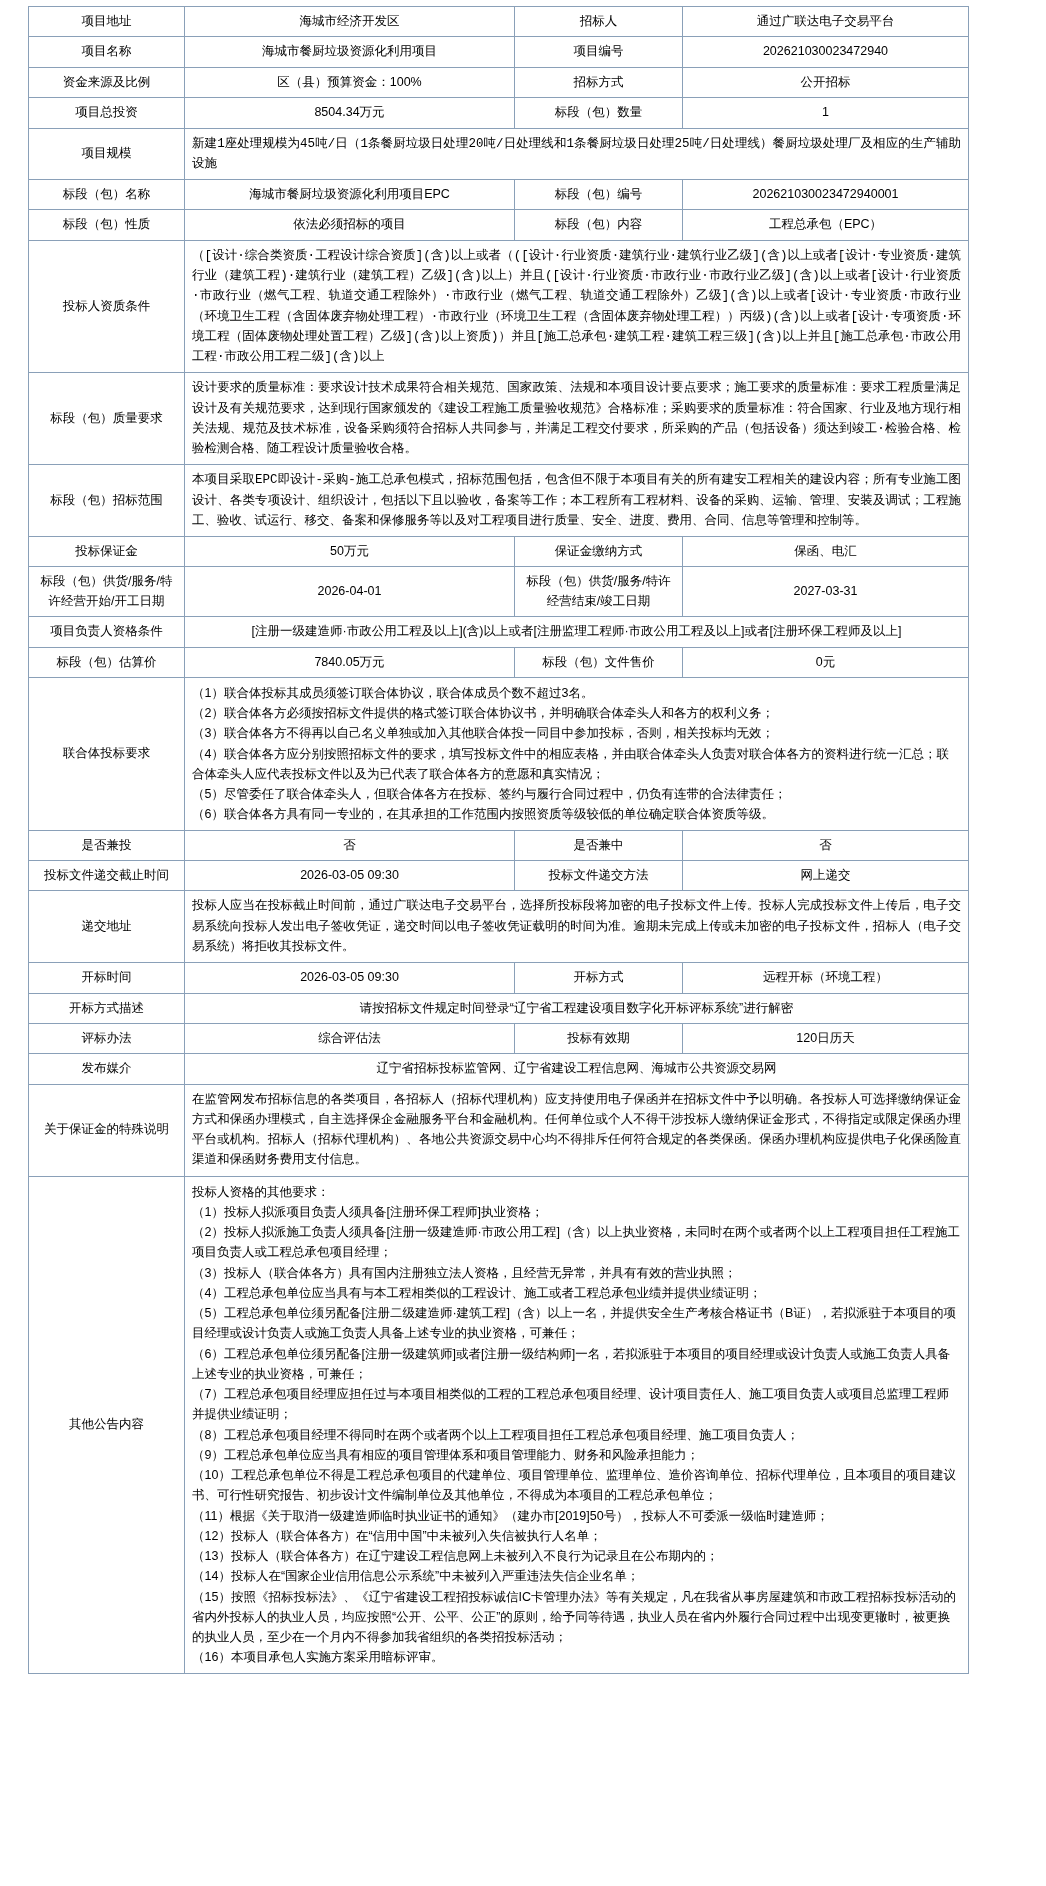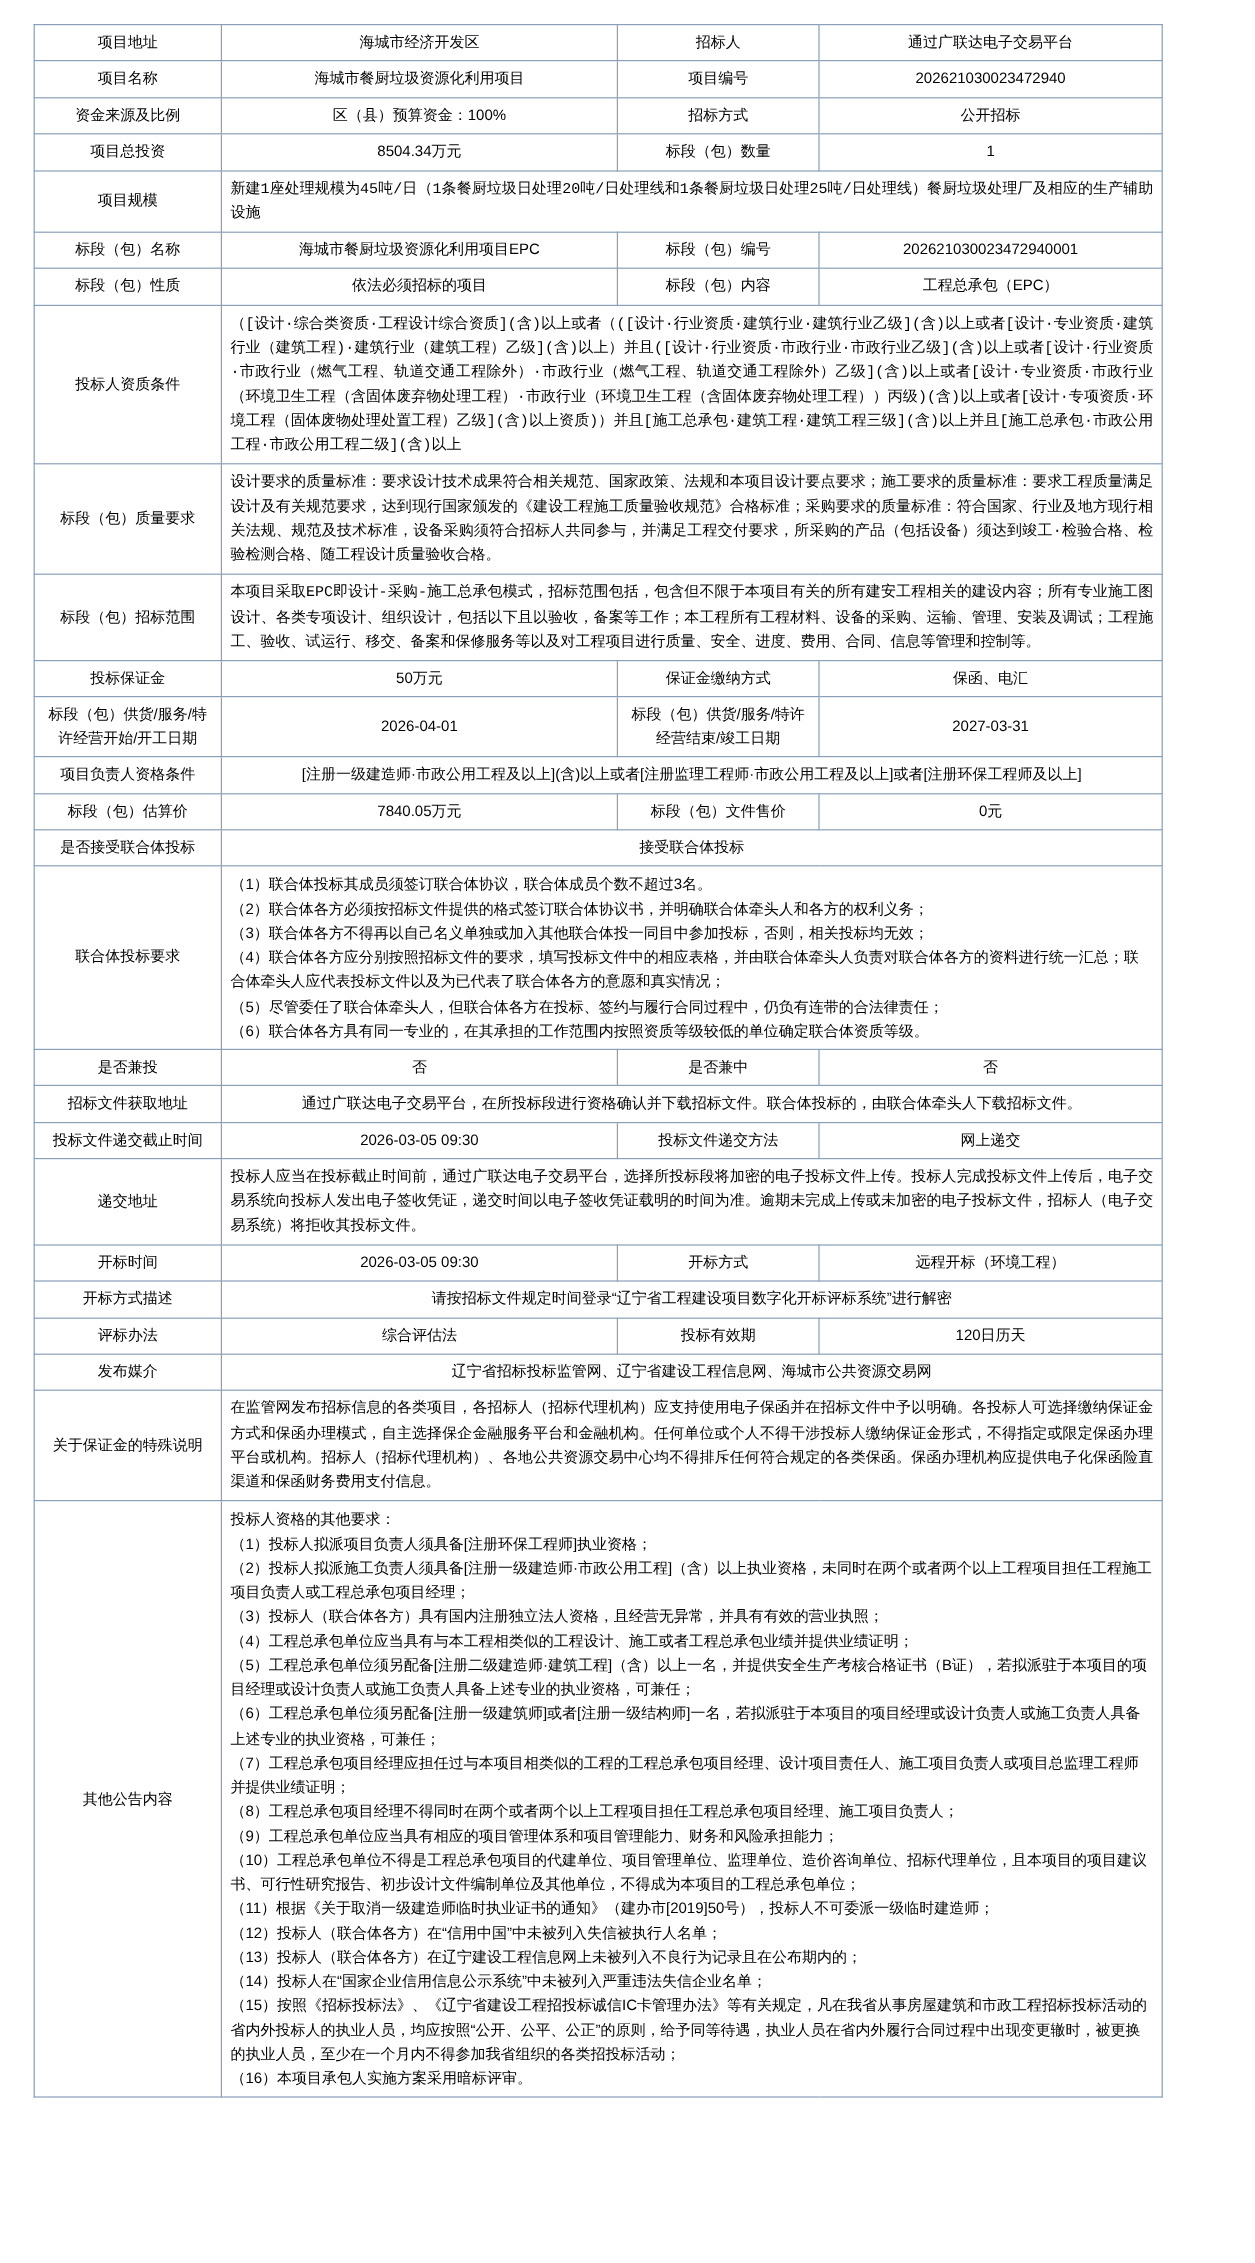--- a/index.html
+++ b/index.html
@@ -7,21 +7,21 @@
     padding: 0;
     background: #ffffff;
   }
   body {
     font-family: "Liberation Sans", sans-serif;
     color: #000000;
   }
   .page {
     width: 860px;
     box-sizing: border-box;
-    padding: 20px 20px 10px 28px;
+    padding: 6px 20px 10px 28px;
   }
   table.bid {
     width: 100%;
     border-collapse: collapse;
     table-layout: fixed;
     font-size: 12.5px;
     line-height: 1.55;
   }
   table.bid td {
     border: 1px solid #8aa0b8;
@@ -133,41 +133,33 @@
           <td class="lbl">项目负责人资格条件</td>
           <td colspan="3" class="val">[注册一级建造师·市政公用工程及以上](含)以上或者[注册监理工程师·市政公用工程及以上]或者[注册环保工程师及以上]</td>
         </tr>
         <tr>
           <td class="lbl">标段（包）估算价</td>
           <td class="val">7840.05万元</td>
           <td class="lbl">标段（包）文件售价</td>
           <td class="val">0元</td>
         </tr>
         <tr>
-          <td class="lbl">是否接受联合体投标</td>
-          <td colspan="3" class="val">接受联合体投标</td>
-        </tr>
-        <tr>
           <td class="lbl">联合体投标要求</td>
           <td colspan="3" class="val-left nowrap-lines">（1）联合体投标其成员须签订联合体协议，联合体成员个数不超过3名。
 （2）联合体各方必须按招标文件提供的格式签订联合体协议书，并明确联合体牵头人和各方的权利义务；
 （3）联合体各方不得再以自己名义单独或加入其他联合体投一同目中参加投标，否则，相关投标均无效；
 （4）联合体各方应分别按照招标文件的要求，填写投标文件中的相应表格，并由联合体牵头人负责对联合体各方的资料进行统一汇总；联合体牵头人应代表投标文件以及为已代表了联合体各方的意愿和真实情况；
 （5）尽管委任了联合体牵头人，但联合体各方在投标、签约与履行合同过程中，仍负有连带的合法律责任；
 （6）联合体各方具有同一专业的，在其承担的工作范围内按照资质等级较低的单位确定联合体资质等级。</td>
         </tr>
         <tr>
           <td class="lbl">是否兼投</td>
           <td class="val">否</td>
           <td class="lbl">是否兼中</td>
           <td class="val">否</td>
-        </tr>
-        <tr>
-          <td class="lbl">招标文件获取地址</td>
-          <td colspan="3" class="val">通过广联达电子交易平台，在所投标段进行资格确认并下载招标文件。联合体投标的，由联合体牵头人下载招标文件。</td>
         </tr>
         <tr>
           <td class="lbl">投标文件递交截止时间</td>
           <td class="val">2026-03-05 09:30</td>
           <td class="lbl">投标文件递交方法</td>
           <td class="val">网上递交</td>
         </tr>
         <tr>
           <td class="lbl">递交地址</td>
           <td colspan="3" class="val-just">投标人应当在投标截止时间前，通过广联达电子交易平台，选择所投标段将加密的电子投标文件上传。投标人完成投标文件上传后，电子交易系统向投标人发出电子签收凭证，递交时间以电子签收凭证载明的时间为准。逾期未完成上传或未加密的电子投标文件，招标人（电子交易系统）将拒收其投标文件。</td>

